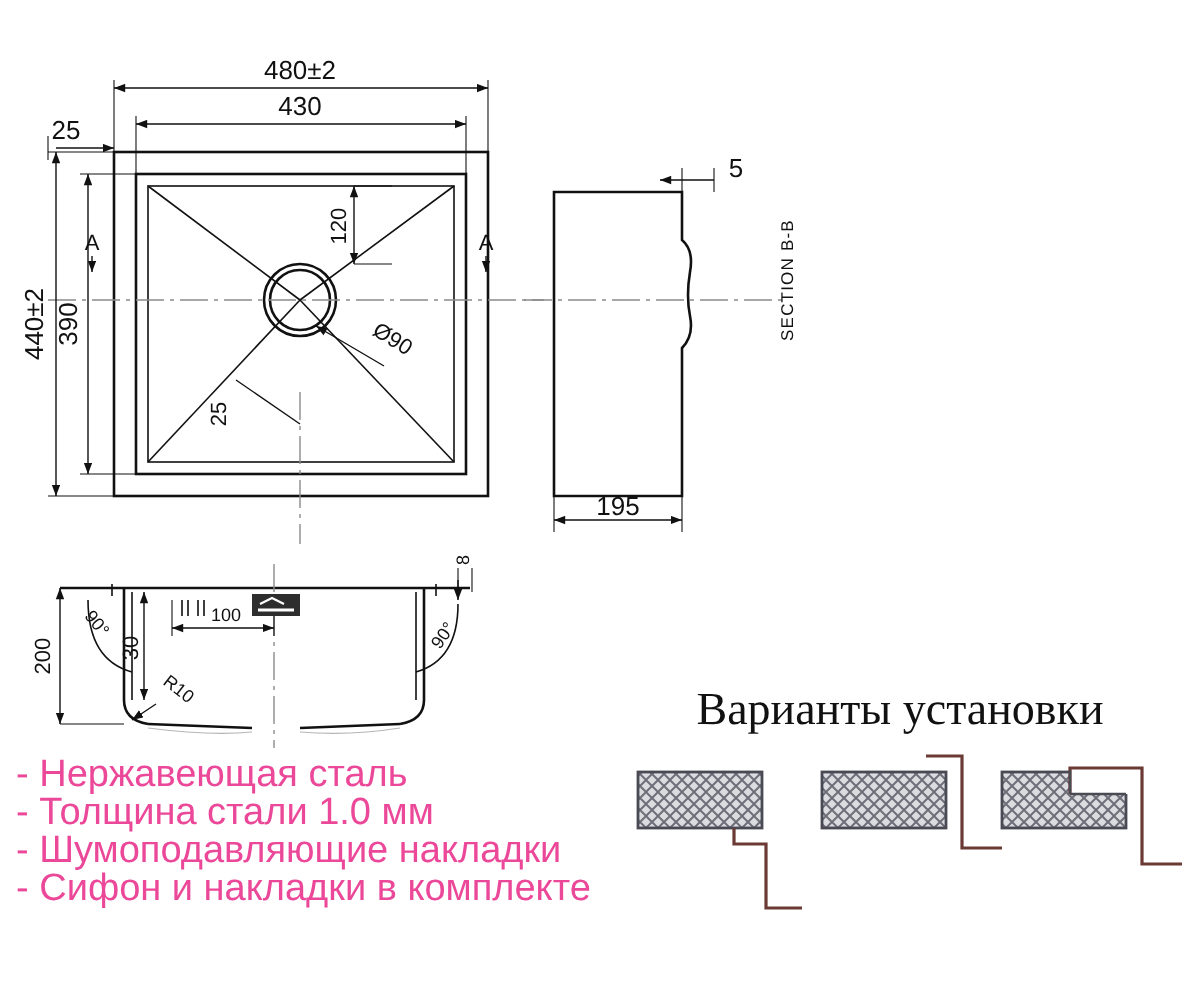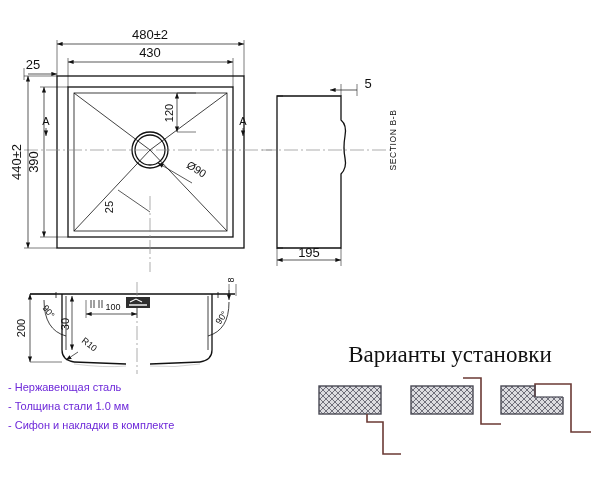--- a/index.html
+++ b/index.html
@@ -39,22 +39,22 @@
     font-size:8.5px;fill:#111;letter-spacing:0.6px;
     text-anchor:middle;dominant-baseline:middle;
   }
 
   
   #features{
     position:absolute;left:8px;top:378px;width:270px;
   }
   .feat{
     font-family:"Liberation Sans", sans-serif;
-    font-size:11px;
-    color:#6d28d9;
+    font-size:19px;
+    color:#ec4899;
     line-height:19px;
     white-space:nowrap;
   }
 
   
   #install{
     position:absolute;left:305px;top:342px;width:290px;height:120px;
   }
   #install-title{
     position:absolute;left:0;top:0;width:290px;
@@ -240,20 +240,21 @@
       <line x1="229" y1="290" x2="229" y2="300" class="dim" marker-end="url(#ar)"></line>
 
       <path d="M229,302 Q229,330 208,336" class="thin"></path>
       <text class="dtxt dtxt-xs" x="222" y="318" transform="rotate(-55 222 318)">90°</text>
     </g>
   </svg>
 
   <div id="features">
     <div class="feat">- Нержавеющая сталь</div>
     <div class="feat">- Толщина стали 1.0 мм</div>
+    <div class="feat">- Шумоподавляющие накладки</div>
     <div class="feat">- Сифон и накладки в комплекте</div>
   </div>
 
   <div id="install">
     <div id="install-title">Варианты установки</div>
 
     <svg id="variants" viewBox="0 0 290 90">
 
       <g>
         <rect x="14" y="14" width="62" height="28" fill="url(#hatch45)" stroke="#4a4a55" stroke-width="1.4"></rect>

